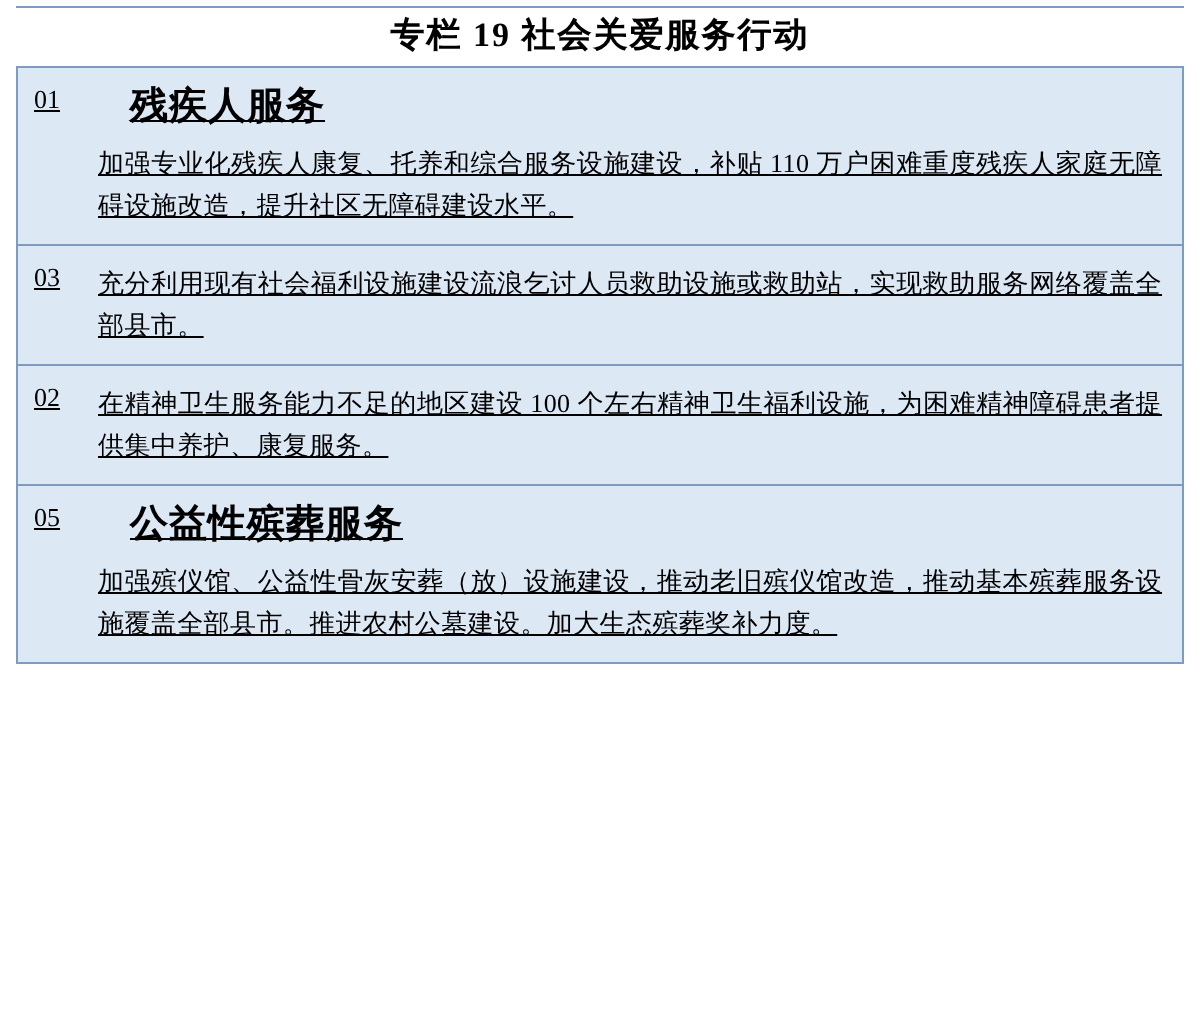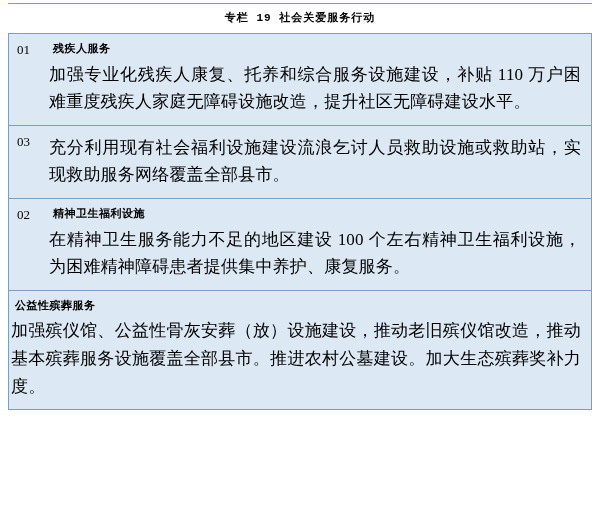--- a/index.html
+++ b/index.html
@@ -23,25 +23,24 @@
   }
   .title-band {
     position: relative;
     height: 34px;
     display: flex;
     align-items: center;
     justify-content: center;
     background: #ffffff;
   }
   .title-text {
-    font-size: 11px;
+    font-size: 17px;
     font-weight: bold;
     letter-spacing: 1px;
     color: #000000;
-    font-family: Liberation Mono, monospace;
   }
   .title-rule-top {
     position: absolute;
     left: 8px;
     right: 8px;
     top: 3px;
     height: 1px;
     background: #7d9cbf;
   }
   .title-rule-bottom {
@@ -51,20 +50,21 @@
     bottom: 0px;
     height: 1px;
     background: #7d9cbf;
   }
   .table {
     border-left: 1px solid #7d9cbf;
     border-right: 1px solid #7d9cbf;
     border-bottom: 1px solid #7d9cbf;
     margin: 0 8px;
     background: #dce8f4;
+    text-decoration: underline;
   }
   .row {
     display: flex;
     align-items: stretch;
     border-bottom: 1px solid #7d9cbf;
     background: #dce8f4;
   }
   .row:last-child {
     border-bottom: none;
   }
@@ -76,28 +76,28 @@
     font-size: 13px;
     color: #000000;
     text-align: left;
   }
   .content-cell {
     flex: 1 1 auto;
     padding: 8px 10px 9px 2px;
     box-sizing: border-box;
   }
   .item-heading {
-    font-size: 11px;
+    font-size: 19px;
     font-weight: bold;
     letter-spacing: 0.5px;
-    margin: 0 0 5px 4px;
+    margin: 0 0 5px 16px;
     line-height: 1.25;
   }
   .item-body {
-    font-size: 17px;
+    font-size: 13px;
     line-height: 1.62;
     text-align: justify;
     letter-spacing: 0.2px;
     margin: 0;
   }
 </style>
 </head>
 <body>
 
 <div class="box">
@@ -122,26 +122,26 @@
     <div class="row">
       <div class="num-cell">03</div>
       <div class="content-cell">
         <div class="item-body">充分利用现有社会福利设施建设流浪乞讨人员救助设施或救助站，实现救助服务网络覆盖全部县市。</div>
       </div>
     </div>
 
     <div class="row">
       <div class="num-cell">02</div>
       <div class="content-cell">
-        <div class="item-heading">精神卫生福利设施</div>
         <div class="item-body">在精神卫生服务能力不足的地区建设 100 个左右精神卫生福利设施，为困难精神障碍患者提供集中养护、康复服务。</div>
       </div>
     </div>
 
     <div class="row">
+      <div class="num-cell">05</div>
       <div class="content-cell">
         <div class="item-heading">公益性殡葬服务</div>
         <div class="item-body">加强殡仪馆、公益性骨灰安葬（放）设施建设，推动老旧殡仪馆改造，推动基本殡葬服务设施覆盖全部县市。推进农村公墓建设。加大生态殡葬奖补力度。</div>
       </div>
     </div>
 
   </div>
 </div>
 
 </body></html>

